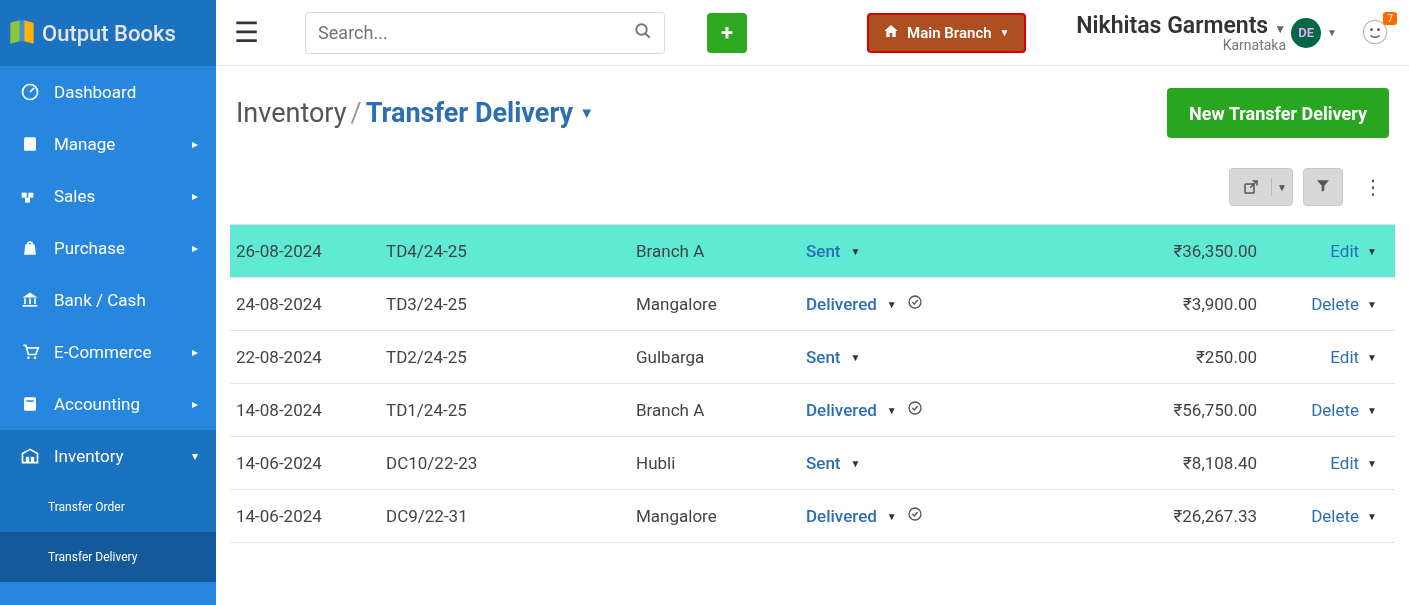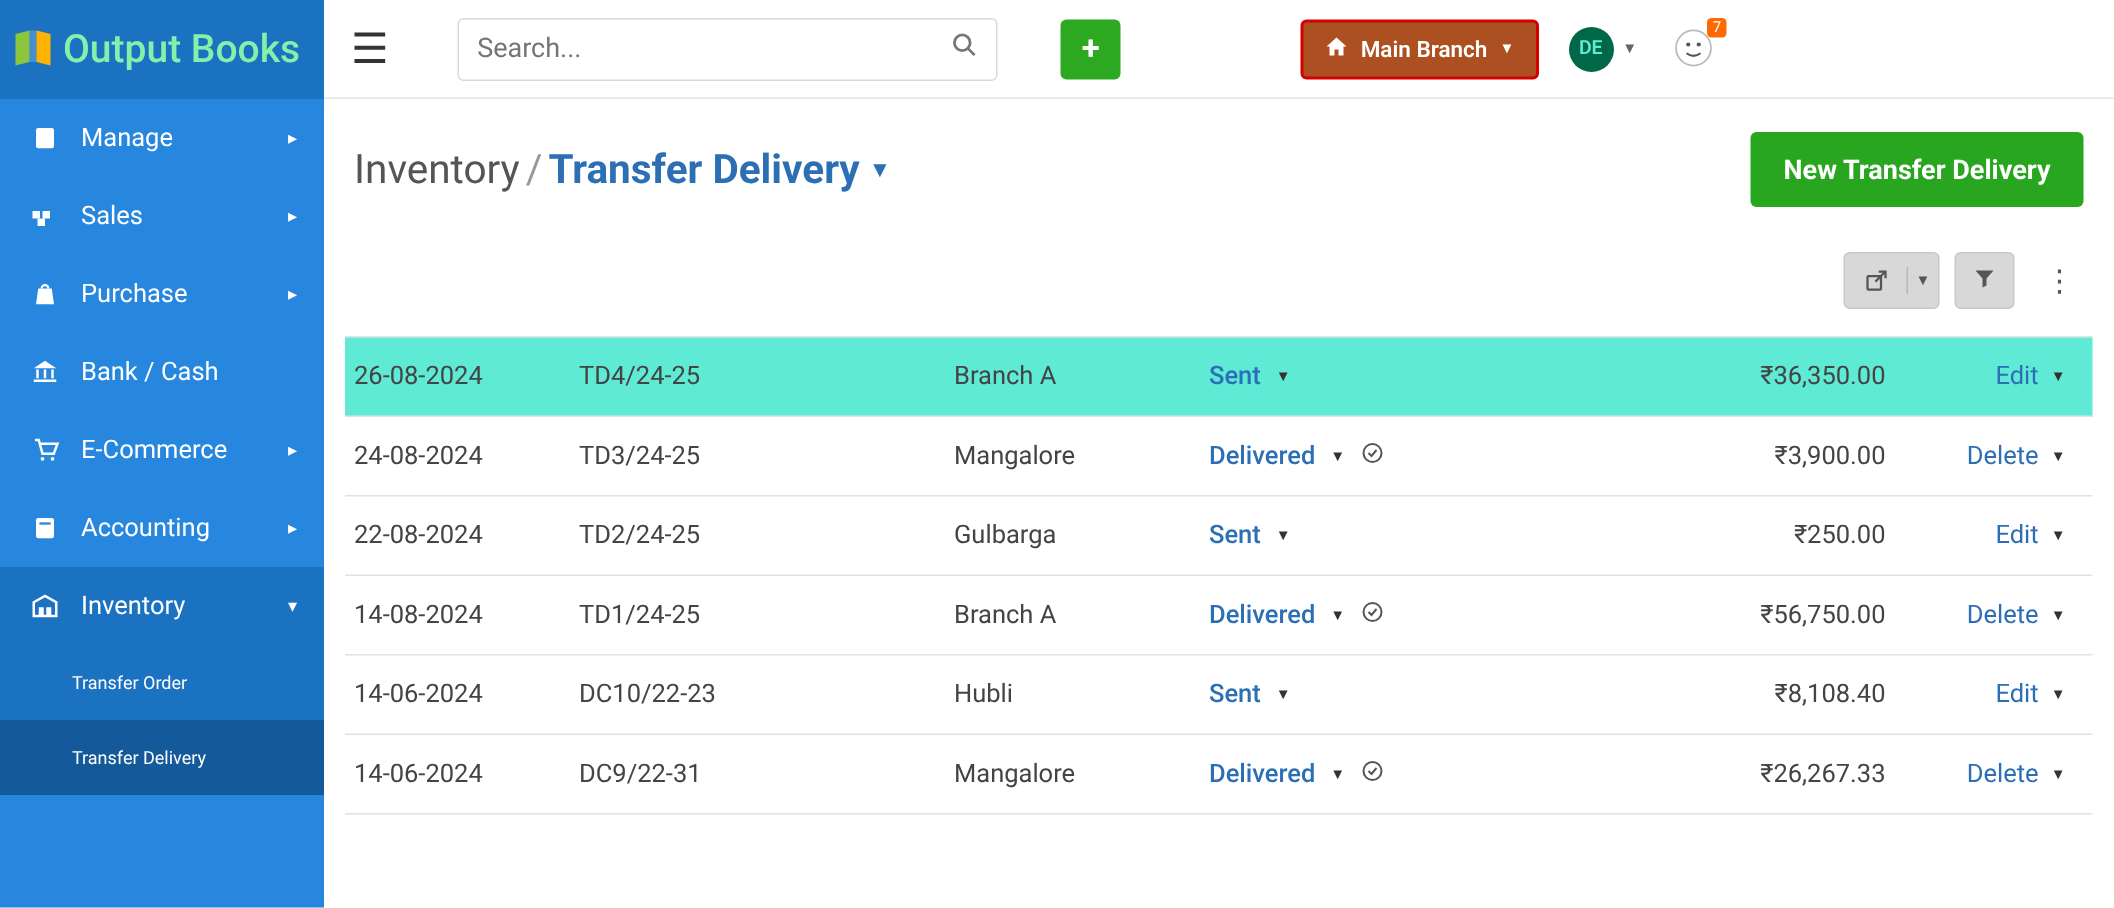--- a/index.html
+++ b/index.html
@@ -1,35 +1,35 @@
 <!DOCTYPE html>
 <html><head>
 <meta charset="utf-8">
 <style>
   * { box-sizing: border-box; margin: 0; padding: 0; font-family: -apple-system, BlinkMacSystemFont, "Segoe UI", Roboto, sans-serif; }
   body { background: #fff; width: 1409px; height: 605px; overflow: hidden; }
 
   
   .app-logo { position: absolute; top: 0; left: 0; width: 216px; height: 66px; background: #1a72c0; display: flex; align-items: center; padding-left: 8px; }
   .logo-icon { width: 30px; height: 30px; margin-right: 4px; }
-  .app-logo-text { color: #86efac; font-size: 26px; font-weight: 500; }
+  .app-logo-text { color: #e5e5e5; font-size: 22px; font-weight: 500; }
 
   .topbar { position: absolute; top: 0; left: 216px; right: 0; height: 66px; background: #fff; border-bottom: 1px solid #e5e5e5; display: flex; align-items: center; padding: 0 18px; }
   .menu-btn { font-size: 28px; color: #333; cursor: pointer; margin-right: 46px; }
   .search-box { width: 360px; height: 42px; border: 1px solid #d9d9d9; border-radius: 4px; display: flex; align-items: center; padding: 0 12px; margin-right: 42px; }
   .search-box input { flex: 1; border: none; outline: none; font-size: 18px; color: #888; background: transparent; }
   .search-icon { color: #777; font-size: 18px; }
   .add-btn { width: 40px; height: 40px; background: #2ca821; border-radius: 4px; display: flex; align-items: center; justify-content: center; color: #fff; font-size: 22px; font-weight: 700; cursor: pointer; }
   .branch-btn { margin-left: 120px; background: #ad5021; border: 2px solid #d60000; border-radius: 4px; height: 40px; display: flex; align-items: center; padding: 0 14px; color: #fff; font-size: 15px; font-weight: 600; cursor: pointer; gap: 8px; }
   .branch-btn .caret { font-size: 10px; }
   .org-block { margin-left: auto; text-align: right; cursor: pointer; }
   .org-name { font-size: 23px; font-weight: 600; color: #333; }
   .org-name .caret { font-size: 12px; color: #666; margin-left: 6px; }
   .org-loc { font-size: 14px; color: #777; margin-top: -2px; }
-  .avatar { width: 30px; height: 30px; border-radius: 50%; background: #006847; color: #5eead4; display: flex; align-items: center; justify-content: center; font-size: 13px; font-weight: 600; margin-left: 20px; }
+  .avatar { width: 30px; height: 30px; border-radius: 50%; background: #006847; color: #f0abfc; display: flex; align-items: center; justify-content: center; font-size: 13px; font-weight: 600; margin-left: 5px; }
   .avatar-caret { font-size: 10px; color: #666; margin-left: 6px; }
   .help-icon { width: 30px; height: 30px; margin-left: 24px; position: relative; }
   .help-badge { position: absolute; top: -6px; right: -6px; background: #ff6a00; color: #fff; font-size: 10px; padding: 1px 4px; border-radius: 3px; }
 
   
   .sidebar { position: absolute; top: 66px; left: 0; width: 216px; bottom: 0; background: #2787de; color: #fff; }
   .side-item { display: flex; align-items: center; height: 52px; padding: 0 18px; font-size: 17px; cursor: pointer; position: relative; }
   .side-item .icon { width: 24px; margin-right: 12px; display: flex; align-items: center; justify-content: center; }
   .side-item .chev { position: absolute; right: 18px; font-size: 12px; }
   .side-item.active { background: #1a72c0; }
@@ -96,34 +96,47 @@
     </span>
   </div>
   <div class="add-btn">+</div>
   <div class="branch-btn">
     <span><svg width="16" height="16" viewBox="0 0 24 24" fill="#fff">
           <path d="M12 3 L2 12 H5 V21 H10 V15 H14 V21 H19 V12 H22 Z"></path>
         </svg></span>
     <span>Main Branch</span>
     <span class="caret">▼</span>
   </div>
+  <div class="org-block">
+    <div class="org-name"><span>Nikhitas Garments</span><span class="caret">▼</span></div>
+    <div class="org-loc">Karnataka</div>
+  </div>
   <div class="avatar">DE</div>
   <span class="avatar-caret">▼</span>
   <div class="help-icon">
     <svg viewBox="0 0 24 24" width="28" height="28">
         <circle cx="12" cy="12" r="10" fill="#fff" stroke="#bbb"></circle>
         <circle cx="9" cy="10" r="1.2" fill="#555"></circle>
         <circle cx="15" cy="10" r="1.2" fill="#555"></circle>
         <path d="M8 15 Q12 18 16 15" stroke="#555" fill="none" stroke-width="1.2"></path>
       </svg>
     <span class="help-badge">7</span>
   </div>
 </div>
 
 <div class="sidebar">
+  <div class="side-item">
+    <span class="icon">
+        <svg width="20" height="20" viewBox="0 0 24 24" fill="#fff">
+          <circle cx="12" cy="12" r="9" fill="none" stroke="#fff" stroke-width="2"></circle>
+          <path d="M12 12 L17 7" stroke="#fff" stroke-width="2"></path>
+        </svg>
+      </span>
+    <span>Dashboard</span>
+  </div>
   <div class="side-item">
     <span class="icon">
         <svg width="18" height="18" viewBox="0 0 24 24" fill="#fff">
           <rect x="4" y="3" width="16" height="18" rx="2"></rect>
         </svg>
       </span>
     <span>Manage</span>
     <span class="chev">▸</span>
   </div>
   <div class="side-item">

